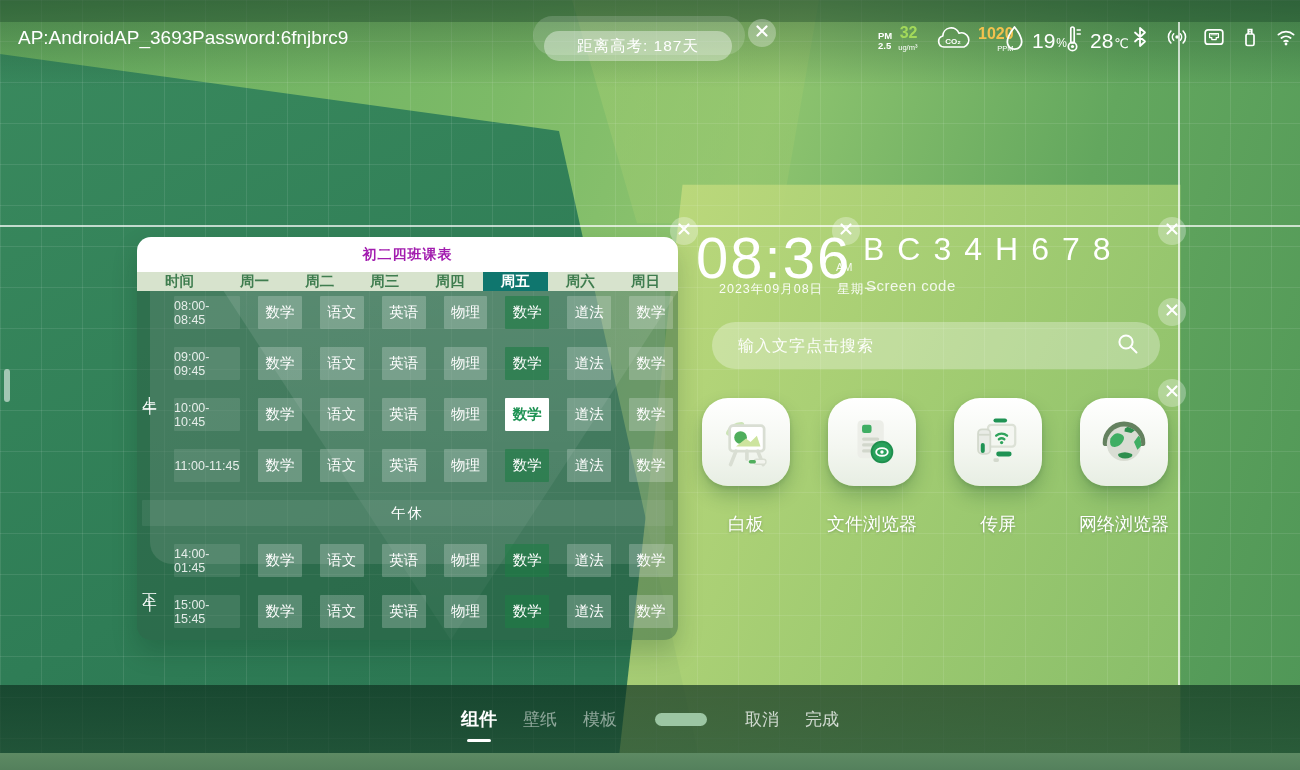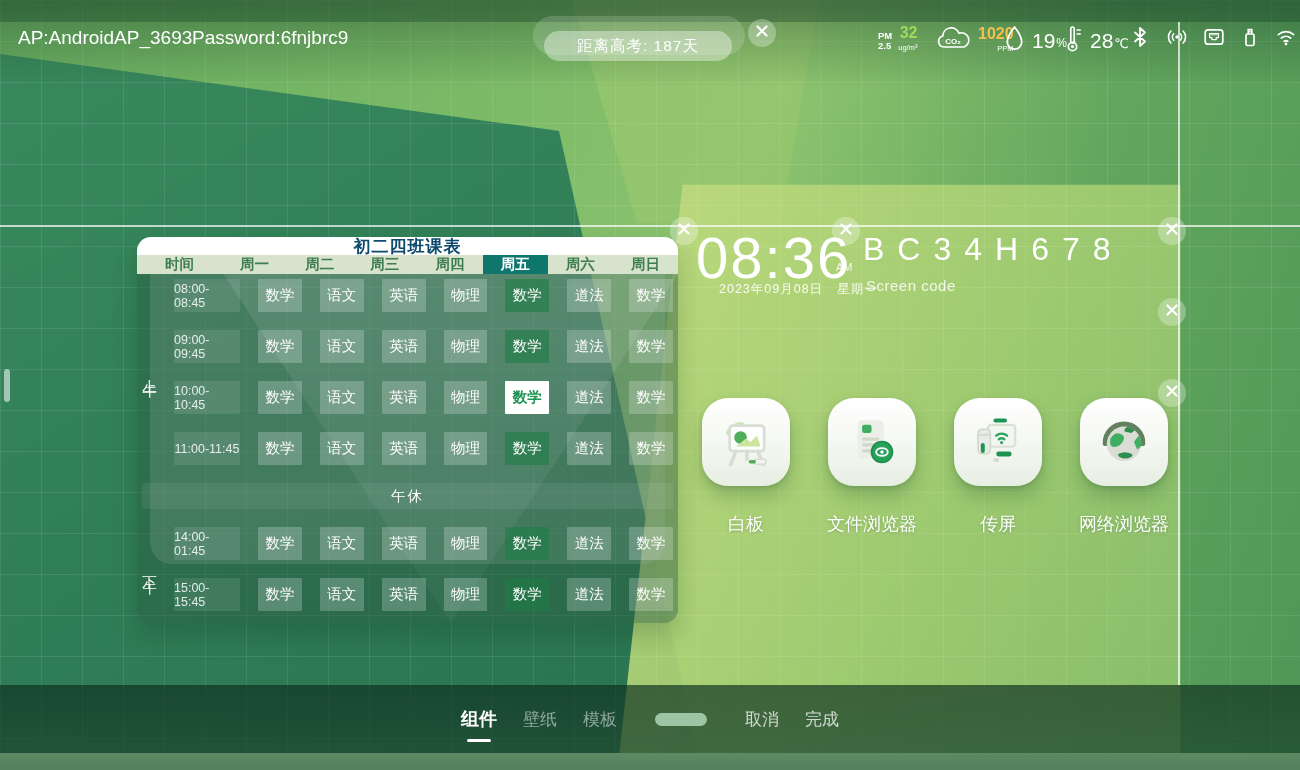--- a/index.html
+++ b/index.html
@@ -52,21 +52,21 @@
   .big-val{font-size:21px;margin-left:5px;}
   .small-unit{font-size:12px;margin-left:1px;margin-top:4px;}
   .status-row{left:1128px;top:25px;display:flex;gap:12px;align-items:center;z-index:6;}
   .status-row svg{display:block;}
 
   
   .tt-under{left:150px;top:242px;width:515px;height:322px;border-radius:22px;
     background:rgba(255,255,255,.20);z-index:4;}
   .tt-card{left:137px;top:237px;width:541px;border-radius:14px;overflow:hidden;z-index:5;
     box-shadow:0 12px 26px rgba(0,40,20,.20);}
-  .tt-title{height:18px;background:#fff;color:#0c4a6e;font-size:17px;font-weight:bold;
+  .tt-title{height:35px;background:#fff;color:#a21caf;font-size:14px;font-weight:bold;
     display:flex;align-items:center;justify-content:center;letter-spacing:1px;}
   .tt-head{display:grid;grid-template-columns:85px repeat(7,1fr);background:#d7e3cd;height:19px;}
   .tt-hcell{display:flex;align-items:center;justify-content:center;color:#3f7d4f;
     font-size:14.5px;font-weight:bold;}
   .tt-hcell.hl{background:#0f766e;color:#fff;}
   .tt-body{background:rgba(42,92,66,.47);padding:5px 5px 12px 5px;position:relative;}
   .tt-body::before{content:'';position:absolute;inset:0;pointer-events:none;
     clip-path:polygon(16% 0,100% 0,58% 100%);
     background:linear-gradient(rgba(255,255,255,.10),rgba(255,255,255,.03));}
   .tt-grid{display:grid;grid-template-columns:14px 66px repeat(7,1fr);
@@ -322,20 +322,29 @@
   <div class="abs sc-value">BC34H678</div>
   <div class="abs sc-label">Screen code</div>
   <div class="close-btn" style="left:1158px;top:217px;">
     <span>
       <svg width="14" height="14" viewBox="0 0 14 14">
           <path d="M2.5 2.5 L11.5 11.5 M11.5 2.5 L2.5 11.5" stroke="#fff" stroke-width="2.2" stroke-linecap="round"></path>
         </svg>
     </span>
   </div>
 
+  <div class="abs search">
+    <input type="text" placeholder="输入文字点击搜索" style="">
+    <span>
+      <svg width="24" height="24" viewBox="0 0 24 24">
+        <circle cx="10" cy="10" r="6.6" fill="none" stroke="#fff" stroke-width="2"></circle>
+        <path d="M15 15 L20.5 20.5" stroke="#fff" stroke-width="2" stroke-linecap="round"></path>
+      </svg>
+    </span>
+  </div>
   <div class="close-btn" style="left:1158px;top:298px;">
     <span>
       <svg width="14" height="14" viewBox="0 0 14 14">
           <path d="M2.5 2.5 L11.5 11.5 M11.5 2.5 L2.5 11.5" stroke="#fff" stroke-width="2.2" stroke-linecap="round"></path>
         </svg>
     </span>
   </div>
 
   <div class="abs apps">
 

